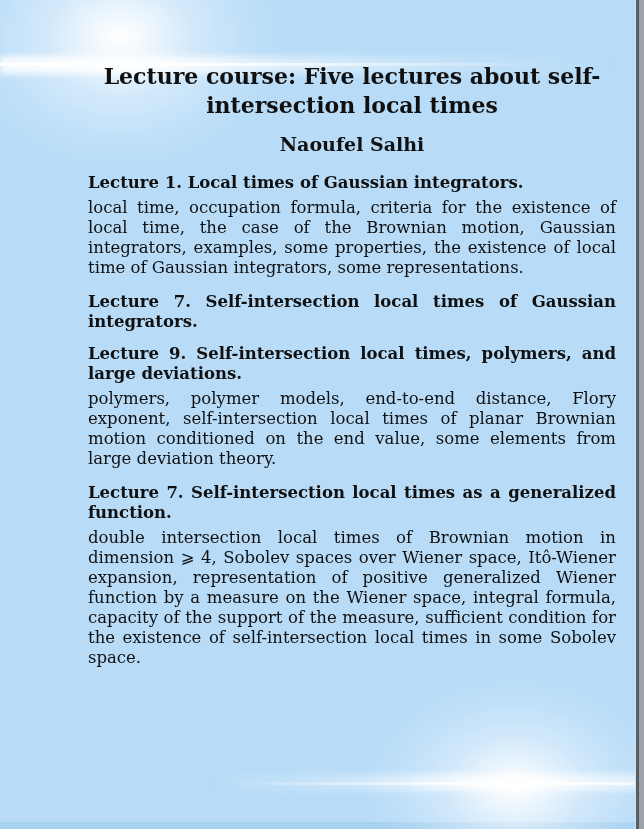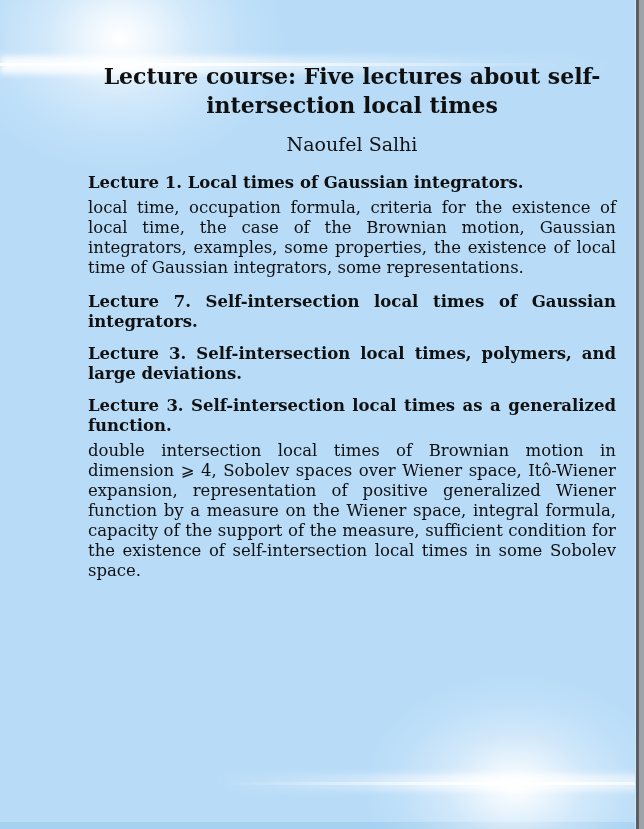--- a/index.html
+++ b/index.html
@@ -149,21 +149,21 @@
     margin: 0 0 12px 0;
     font-size: 22px;
     line-height: 29px;
     font-weight: bold;
     text-align: center;
   }
   .author {
     margin: 0 0 17px 0;
     font-size: 19px;
     line-height: 24px;
-    font-weight: normal;
+    font-weight: bold;
     text-align: center;
   }
   .section h2 {
     margin: 12px 0 5px 0;
     font-size: 16.5px;
     line-height: 20px;
     font-weight: bold;
     text-align: justify;
   }
   .section p {
@@ -196,22 +196,23 @@
     <div class="section">
       <h2>Lecture 1. Local times of Gaussian integrators.</h2>
       <p>local time, occupation formula, criteria for the existence of local time, the case of the Brownian motion, Gaussian integrators, examples, some properties, the existence of local time of Gaussian integrators, some representations.</p>
     </div>
 
     <div class="section">
       <h2>Lecture 7. Self-intersection local times of Gaussian integrators.</h2>
     </div>
 
     <div class="section">
-      <h2>Lecture 3. Self-intersection local times, polymers, and large deviations.</h2>
-    </div>
-
-    <div class="section">
-      <h2>Lecture 3. Self-intersection local times as a generalized function.</h2>
+      <h2>Lecture 9. Self-intersection local times, polymers, and large deviations.</h2>
+      <p>polymers, polymer models, end-to-end distance, Flory exponent, self-intersection local times of planar Brownian motion conditioned on the end value, some elements from large deviation theory.</p>
+    </div>
+
+    <div class="section">
+      <h2>Lecture 7. Self-intersection local times as a generalized function.</h2>
       <p>double intersection local times of Brownian motion in dimension ⩾ 4, Sobolev spaces over Wiener space, Itô-Wiener expansion, representation of positive generalized Wiener function by a measure on the Wiener space, integral formula, capacity of the support of the measure, sufficient condition for the existence of self-intersection local times in some Sobolev space.</p>
     </div>
   </div>
 
 </div>
 
 </body></html>

